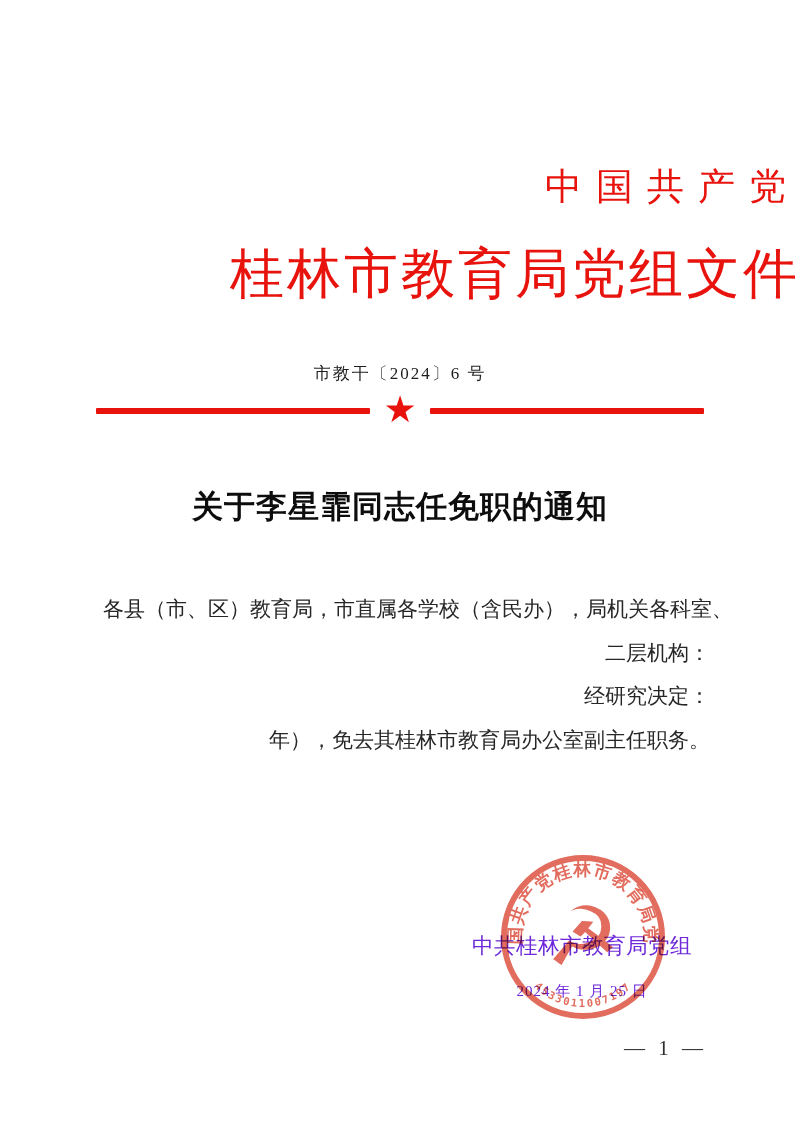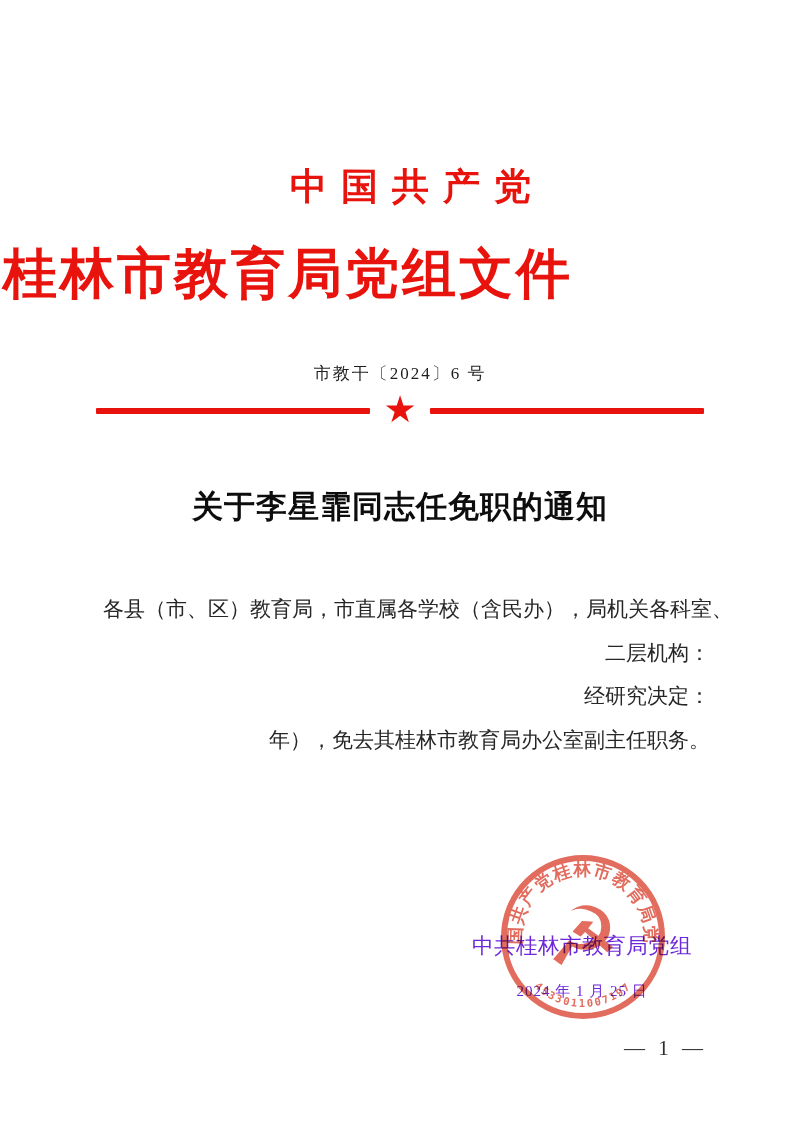--- a/index.html
+++ b/index.html
@@ -11,32 +11,32 @@
   html,body{margin:0;padding:0;background:#fff;}
   .page{
     position:relative;
     width:800px;height:1131px;
     background:var(--page_bg);
     overflow:hidden;
     font-family:"Liberation Serif","DejaVu Serif",serif;
   }
   .party-line{
     position:absolute;top:162px;left:0;right:0;
-    text-align:center;
+    text-align:right;
     color:var(--red);
-    font-size:37px;font-weight:700;
+    font-size:37px;font-weight:400;
     letter-spacing:14px;text-indent:14px;
     white-space:nowrap;
     padding-left:21px;
   }
   .org-line{
     position:absolute;top:238px;left:0;right:0;
-    text-align:left;
+    text-align:right;
     color:var(--red);
-    font-size:54px;font-weight:700;
+    font-size:54px;font-weight:400;
     letter-spacing:3px;text-indent:3px;
     white-space:nowrap;
   }
   .doc-number{
     position:absolute;top:362px;left:0;right:0;
     text-align:center;
     color:#1e1e1e;
     font-size:17px;
     letter-spacing:2px;
     white-space:nowrap;

